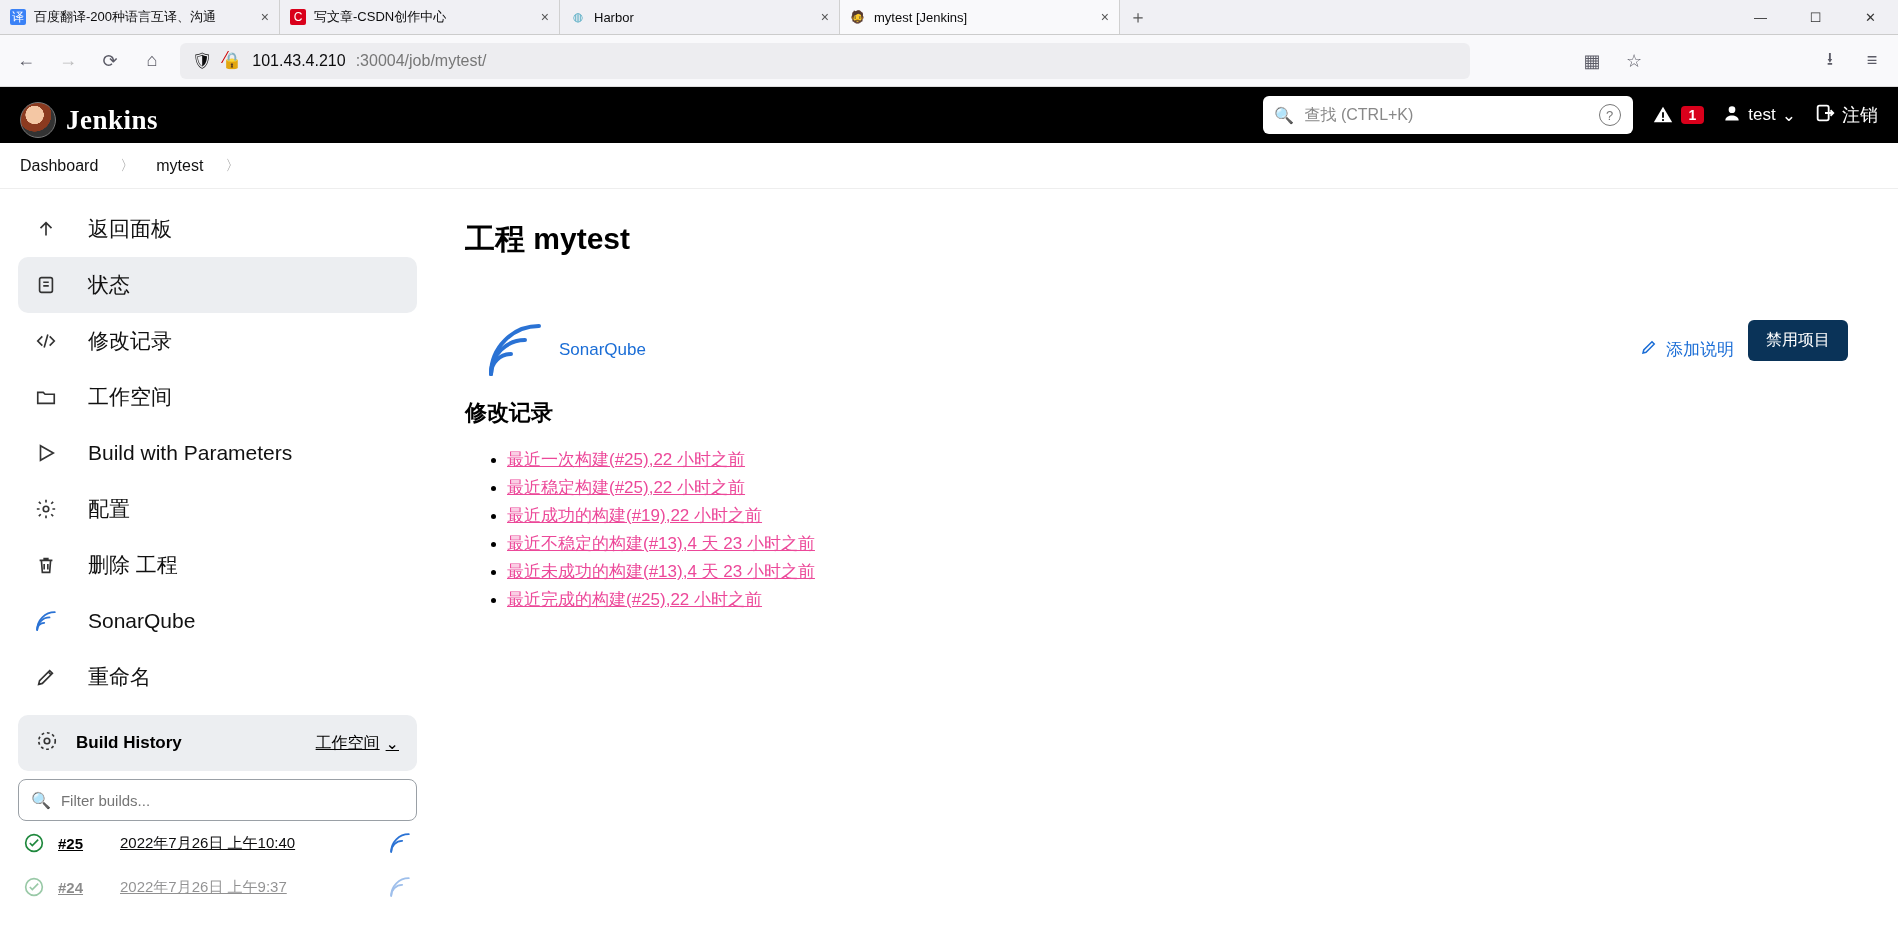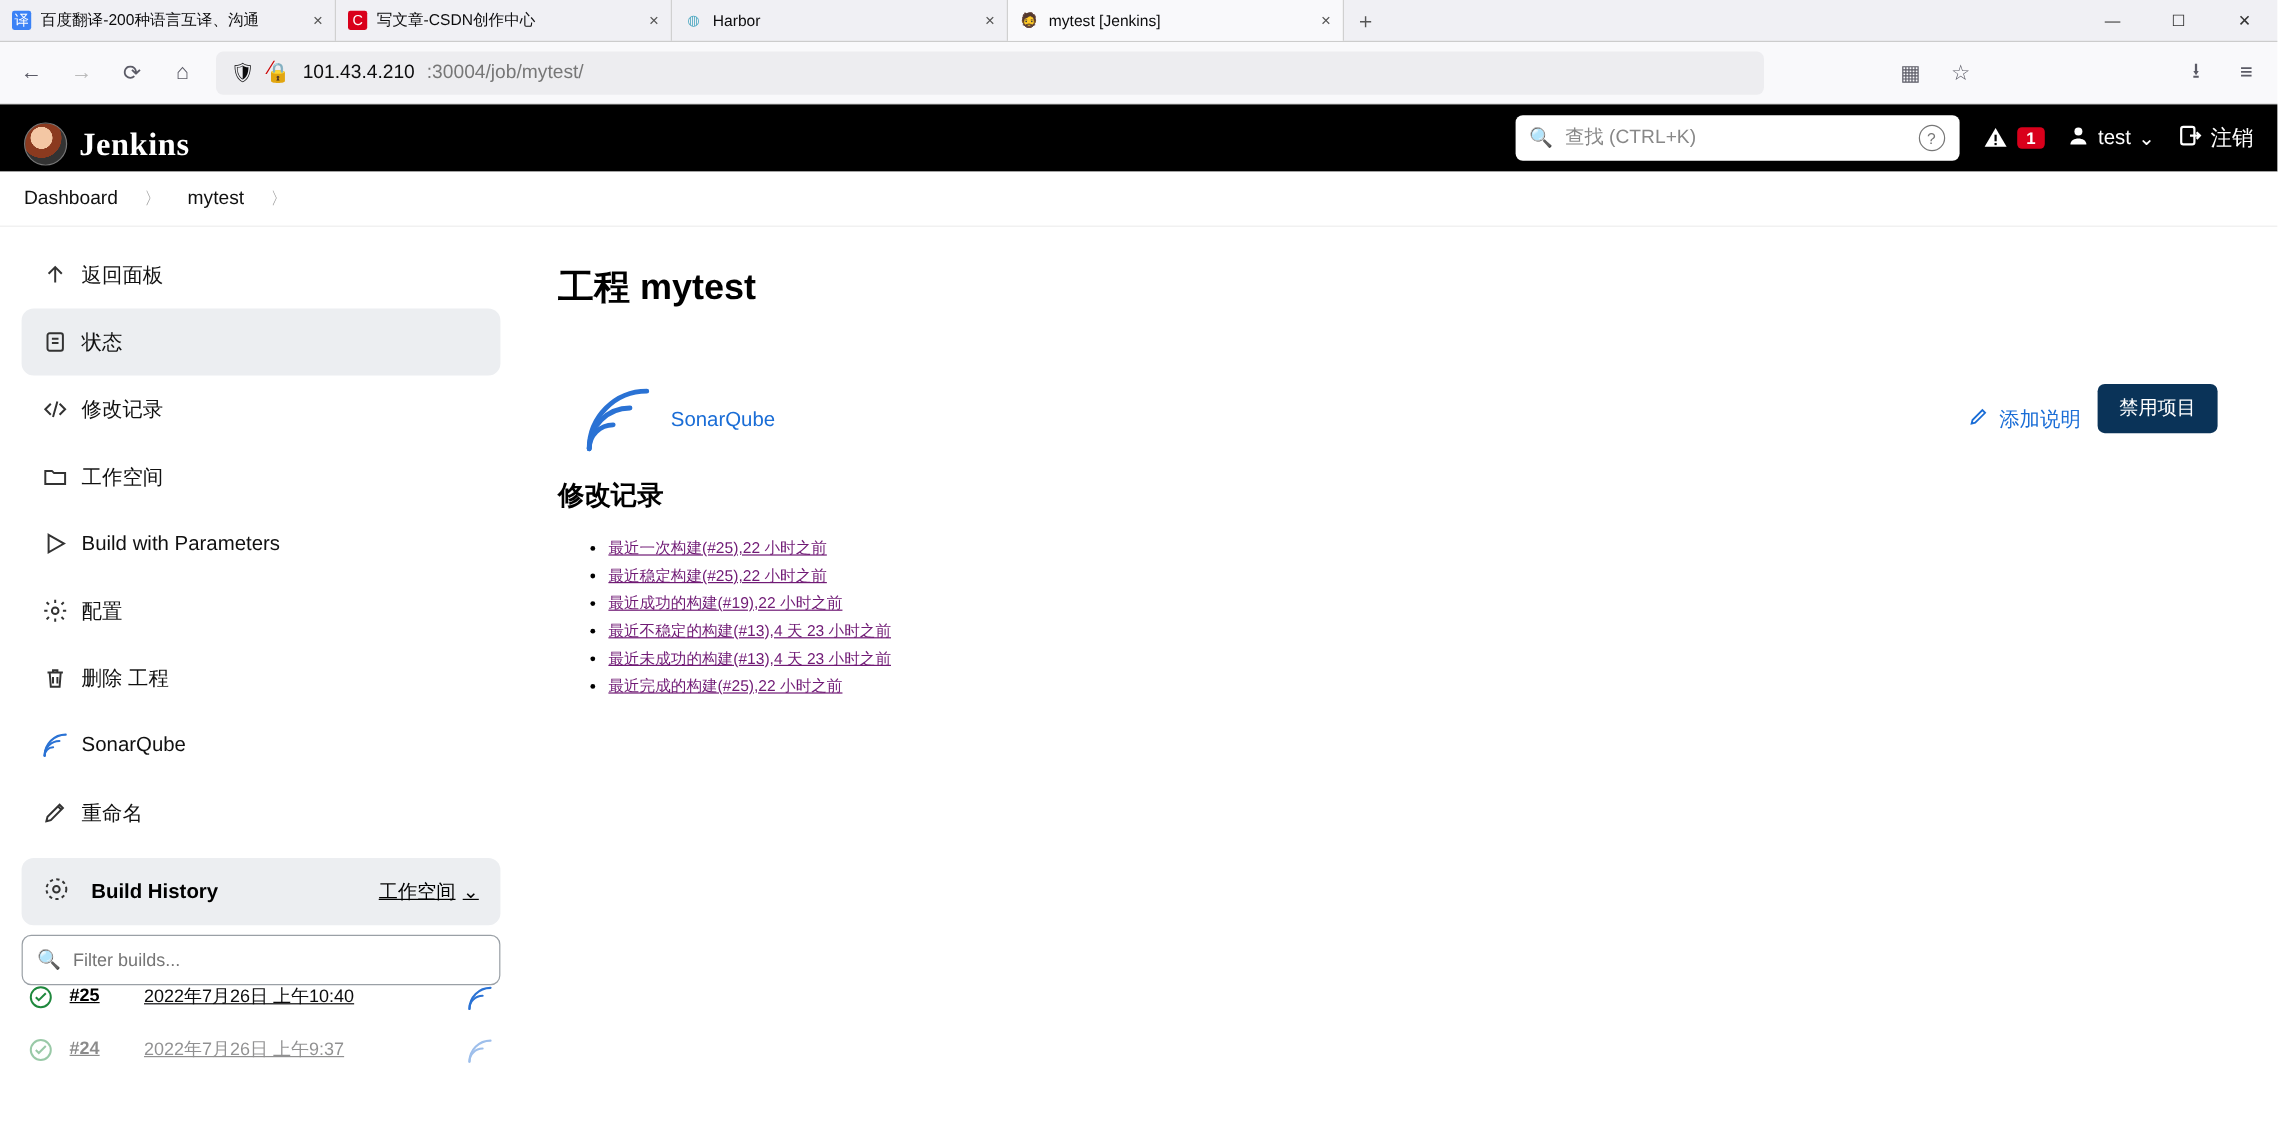--- a/index.html
+++ b/index.html
@@ -42,51 +42,51 @@
 
 .crumbs { background:#fff; height:46px; display:flex; align-items:center; padding:0 20px; gap:22px; font-size:16px; color:#111; border-bottom:1px solid #eee; }
 .crumb-sep { color:#999; font-size:14px; }
 
 
 .layout { display:flex; height:calc(944px - 35px - 52px - 56px - 46px); }
 .side { width:435px; padding:12px 18px 0; }
 .main { flex:1; padding:30px 50px 0 30px; }
 
 
-.side-item { display:flex; align-items:center; gap:10px; height:56px; padding:0 16px; border-radius:10px; font-size:17px; color:#111; }
+.side-item { display:flex; align-items:center; gap:30px; height:56px; padding:0 16px; border-radius:10px; font-size:21px; color:#111; }
 .side-item.active { background:#eceef1; }
 .side-ico { width:24px; height:24px; display:flex; align-items:center; justify-content:center; color:#333; }
 .side-ico svg { width:22px; height:22px; stroke:#333; stroke-width:1.8; fill:none; }
 .sonar-ico svg { stroke:#2a72d4; }
 
 
 .bh-head { background:#eceef1; border-radius:10px; height:56px; display:flex; align-items:center; padding:14px 18px; gap:18px; margin-top:10px; }
 .bh-head .title { font-weight:600; font-size:17px; flex:1; }
 .bh-head .trend { display:flex; align-items:center; gap:6px; font-size:16px; text-decoration:underline; }
 .bh-filter { margin-top:8px; height:42px; border:1px solid #9aa0a6; border-radius:8px; display:flex; align-items:center; padding:0 12px; gap:10px; }
 .bh-filter input { flex:1; border:none; outline:none; font-size:15px; }
-.bh-row { display:flex; height:44px; gap:14px; padding:0 6px; font-size:15px; }
+.bh-row { display:flex; align-items:center; height:44px; gap:14px; padding:0 6px; font-size:15px; }
 .bh-row .status { width:20px; height:20px; }
 .bh-row .num { width:48px; text-decoration:underline; font-weight:600; }
 .bh-row .time { flex:1; text-decoration:underline; color:#0c0c0d; }
 .sonar-mini { width:22px; height:22px; }
 .bh-row.dim { opacity:.45; }
 
 
 .page-title { font-size:30px; font-weight:700; margin-bottom:60px; }
 .top-actions { position:absolute; right:50px; top:320px; display:flex; flex-direction:row; align-items:flex-end; gap:14px; }
 .add-desc { color:#1a6dd6; font-size:17px; display:flex; align-items:center; gap:8px; }
 .disable-btn { background:#0a3358; color:#fff; border:none; padding:10px 18px; border-radius:6px; font-size:16px; }
 .sonar-block { display:flex; align-items:center; gap:14px; margin-left:20px; }
 .sonar-big { width:60px; height:60px; }
 .sonar-label { color:#1a6dd6; font-size:17px; }
 .related { font-size:22px; font-weight:700; margin:18px 0 20px; }
 .link-list { padding-left:42px; }
 .link-list li { list-style:disc; margin-bottom:5px; }
-.link-list a { color:#701a75; font-size:13px; text-decoration:underline; }
+.link-list a { color:#ec4899; font-size:17px; text-decoration:underline; }
 
 svg.arc path{stroke:#2a72d4;stroke-width:4;fill:none;stroke-linecap:round;}
 </style>
 </head>
 <body>
 
 <div class="browser-tabs">
   <div class="tab">
     <span class="favicon" style="background:#3b82f6;color:#fff;border-radius:2px;">译</span>
     <span class="label">百度翻译-200种语言互译、沟通</span>

